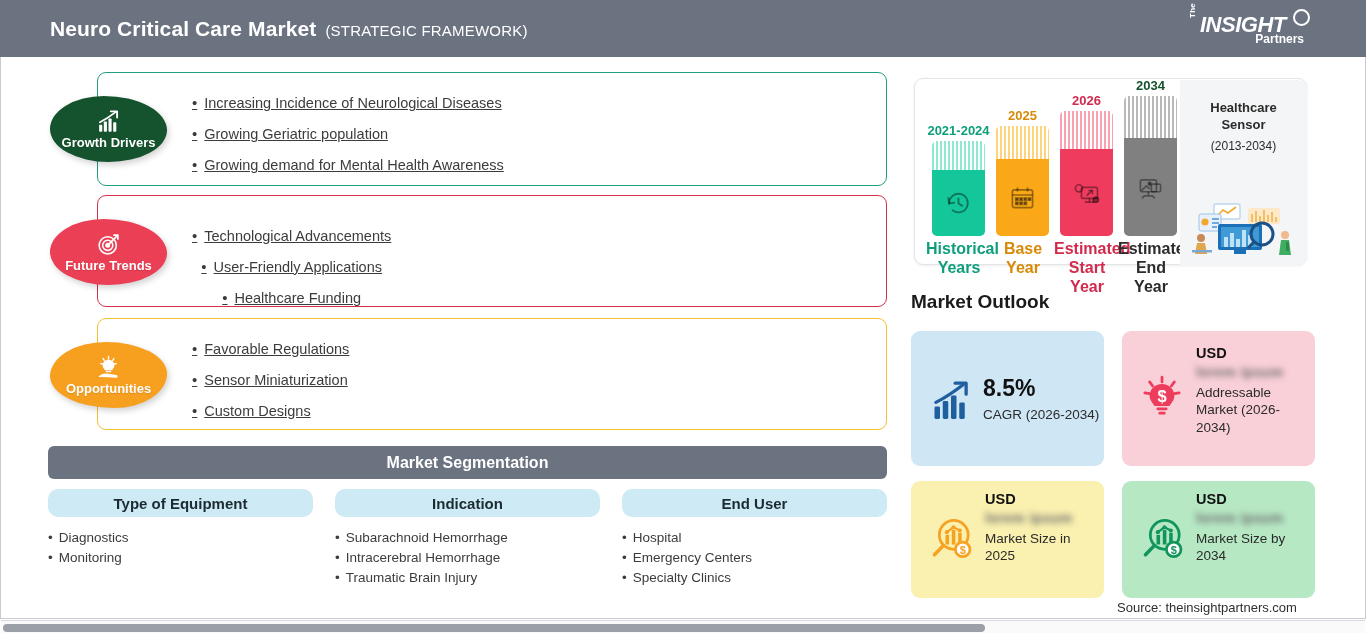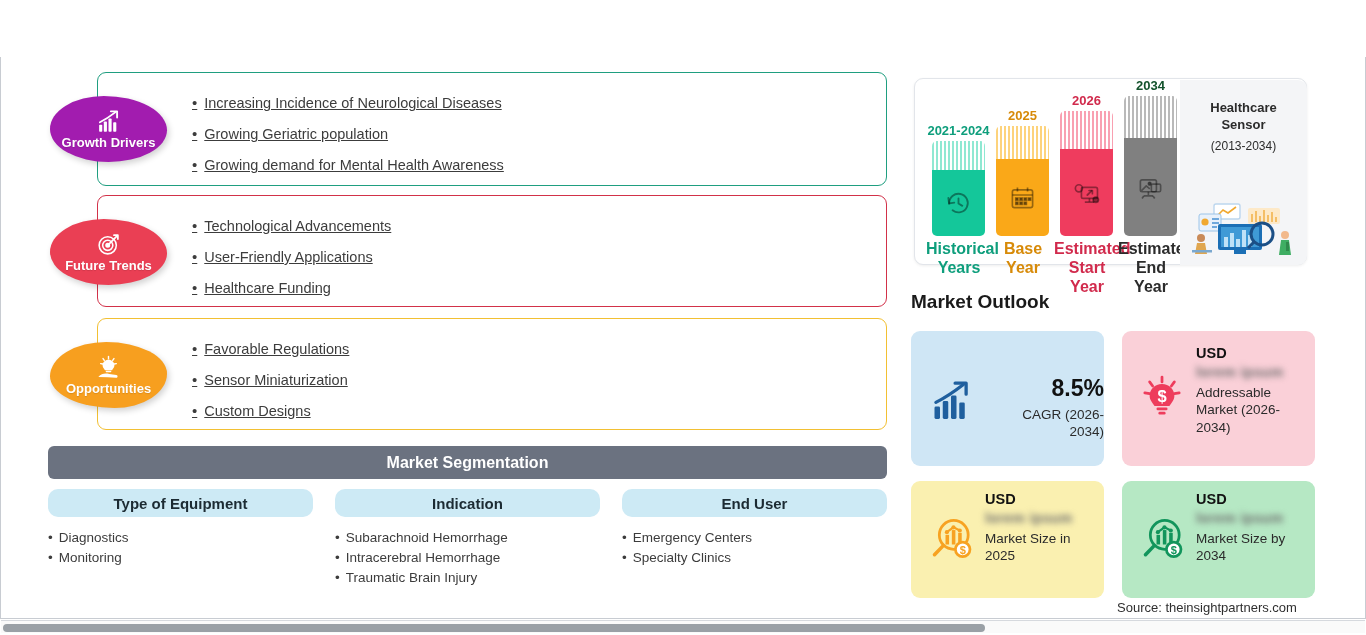--- a/index.html
+++ b/index.html
@@ -95,29 +95,40 @@
   .scrollbar { position:absolute; left:1px; top:620px; width:1364px; height:13px;
     background:#fafafa; border-top:1px solid #d6d9de; }
   .scrollthumb { position:absolute; left:2px; top:3px; width:982px; height:8px;
     background:#9aa0a6; border-radius:4px; }
 </style>
 </head>
 <body>
 
 <div id="page">
 
+  <div class="header">
+    <div class="hdr-title">
+      <span>Neuro Critical Care Market</span><span class="hdr-sub">(STRATEGIC FRAMEWORK)</span>
+    </div>
+    <div class="logo">
+      <div class="logo-the">The</div>
+      <div class="logo-insight">INSIGHT</div>
+      <div class="logo-ring"></div>
+      <div class="logo-partners">Partners</div>
+    </div>
+  </div>
 
   <div class="frame"></div>
 
   <div id="rows-host">
       <div class="row">
     <div class="rowbox" style="left:97px;top:72px;width:790px;height:114px;
          border:1.6px solid #1f9e80;"></div>
     <div class="badge" style="left:50px;top:96px;width:117px;height:66px;
-         background:#a21caf;border-radius:46% 54% 50% 50% / 50% 52% 48% 50%;">
+         background:#14532d;border-radius:46% 54% 50% 50% / 50% 52% 48% 50%;">
       <span class="badge-ico">
             <svg width="25" height="25" viewBox="0 0 32 32" fill="none">
               <g fill="#ffffff">
       <rect x="4" y="20" width="4" height="9" rx="1"></rect>
                 <rect x="10" y="16" width="4" height="13" rx="1"></rect>
       <rect x="16" y="12" width="4" height="17" rx="1"></rect>
                 <rect x="22" y="17" width="4" height="12" rx="1"></rect>
               </g>
       <path d="M5 17 C11 14 16 11 25 4" stroke="#ffffff" stroke-width="2.4" fill="none" stroke-linecap="round"></path>
       <path d="M19 3 L27 3 L27 11" stroke="#ffffff" stroke-width="2.4" fill="none" stroke-linecap="round" stroke-linejoin="round"></path>
@@ -140,21 +151,21 @@
             <svg width="25" height="25" viewBox="0 0 32 32" fill="none" stroke="#ffffff" stroke-width="2">
       <circle cx="15" cy="17" r="11"></circle>
               <circle cx="15" cy="17" r="6.5"></circle>
               <circle cx="15" cy="17" r="2.2" fill="#ffffff"></circle>
       <path d="M15 17 L27 5" stroke-width="2.2" stroke-linecap="round"></path>
       <path d="M23 4 L28 4 L28 9" stroke-width="2.2" stroke-linecap="round" stroke-linejoin="round"></path>
             </svg>
           </span>
       <span class="badge-label">Future Trends</span>
     </div>
-    <ul class="bullets" style="left:192px;top:218px;">
+    <ul class="bullets" style="left:192px;top:228px;text-align:center;">
       <li>Technological Advancements</li>
           <li>User-Friendly Applications</li>
           <li>Healthcare Funding</li>
     </ul>
       </div>
       <div class="row">
     <div class="rowbox" style="left:97px;top:318px;width:790px;height:112px;
          border:1.6px solid #f2c033;"></div>
     <div class="badge" style="left:50px;top:342px;width:117px;height:66px;
          background:#f79f1f;border-radius:48% 52% 45% 55% / 52% 48% 52% 48%;">
@@ -195,20 +206,21 @@
     <div class="seg-cap">Indication</div>
     <ul class="seg-list">
       <li>Subarachnoid Hemorrhage</li>
           <li>Intracerebral Hemorrhage</li>
           <li>Traumatic Brain Injury</li>
     </ul>
       </div>
       <div class="seg-col" style="left: 622px; width: 265px;">
     <div class="seg-cap">End User</div>
     <ul class="seg-list">
+      <li>Hospital</li>
           <li>Emergency Centers</li>
           <li>Specialty Clinics</li>
     </ul>
       </div>
     </div>
 
   <div class="assess">
     <div class="bars" id="bars-host">
         <div class="barwrap" style="left: 3px;">
     <div class="baryear" style="bottom:98px;color:#0e9e7c;position:absolute;left:-7px;width:67px;">2021-2024</div>
@@ -348,21 +360,21 @@
         <span class="card-ico" style="left:18px;top:48px;"><svg width="44" height="44" viewBox="0 0 32 32" fill="none">
             <g fill="#1f5f9e">
       <rect x="4" y="20" width="4" height="9" rx="1"></rect>
               <rect x="10" y="16" width="4" height="13" rx="1"></rect>
       <rect x="16" y="12" width="4" height="17" rx="1"></rect>
               <rect x="22" y="17" width="4" height="12" rx="1"></rect>
             </g>
       <path d="M5 17 C11 14 16 11 25 4" stroke="#1f5f9e" stroke-width="2.4" fill="none" stroke-linecap="round"></path>
       <path d="M19 3 L27 3 L27 11" stroke="#1f5f9e" stroke-width="2.4" fill="none" stroke-linecap="round" stroke-linejoin="round"></path>
           </svg></span>
-        <div style="position:absolute;left:88px;top:44px;text-align:right;">
+        <div style="position:absolute;left:72px;top:44px;">
         <div class="big-pct">8.5%</div>
         <div class="sm-lab" style="margin-top:4px;">CAGR (2026-2034)</div>
       </div>
       </div>
       <div class="card" style="left: 1122px; top: 331px; width: 193px; height: 135px; background: rgb(250, 208, 216);">
         <span class="card-ico" style="left:18px;top:44px;"><svg width="44" height="44" viewBox="0 0 32 32" fill="none">
       <g stroke="#ee3c5c" stroke-width="2" stroke-linecap="round">
         <line x1="16" y1="1.5" x2="16" y2="5"></line>
               <line x1="7" y1="5" x2="9.2" y2="8"></line>
               <line x1="25" y1="5" x2="22.8" y2="8"></line>

